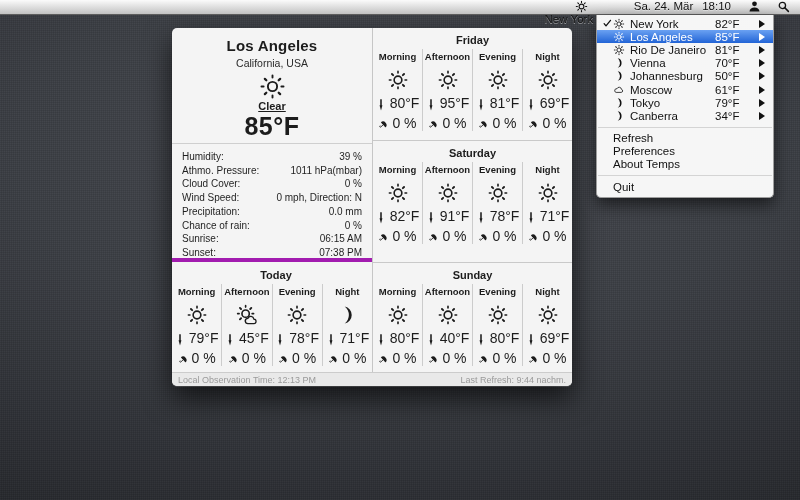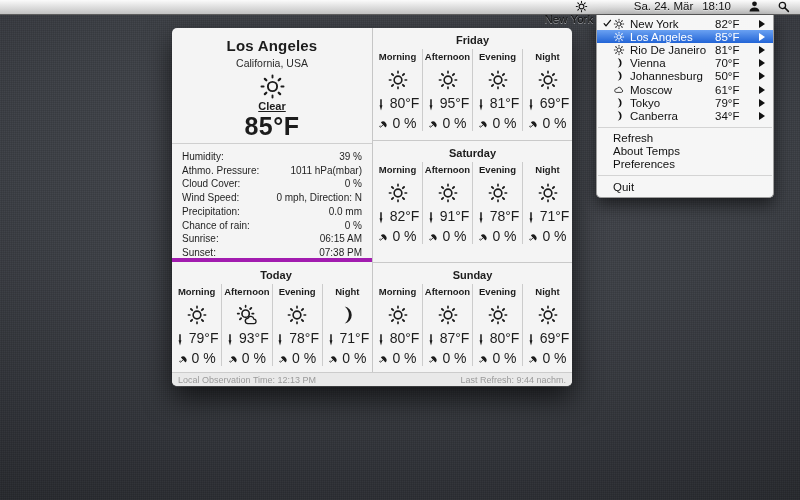--- a/index.html
+++ b/index.html
@@ -288,24 +288,24 @@
             </svg>
           </span>
         </div>
       </div>
     <div class="menu-sep"></div>
     <div id="menu-actions">
         <div class="menu-row menu-action">
           <span>Refresh</span>
         </div>
         <div class="menu-row menu-action">
+          <span>Preferences</span>
+        </div>
+        <div class="menu-row menu-action">
           <span>About Temps</span>
-        </div>
-        <div class="menu-row menu-action">
-          <span>Preferences</span>
         </div>
       </div>
     <div class="menu-sep"></div>
     <div class="menu-row menu-action" id="menu-quit">
       <span>Quit</span>
     </div>
   </div>
 
   <div id="card">
     <div id="card-body">
@@ -401,21 +401,21 @@
                       </g>
                       <path d="M13.2 21.4h6a2.5 2.5 0 0 0 .3-5 3.4 3.4 0 0 0-6.5-.8 2.9 2.9 0 0 0 .2 5.8z" fill="#f4f4f4" stroke="currentColor" stroke-width="1.4"></path>
                     </svg></div>
                   <div class="frow">
                     <span class="g-icon">
                       <svg viewBox="0 0 14 20">
                         <path d="M7 1.5v10" stroke="currentColor" stroke-width="2.6" stroke-linecap="round" fill="none"></path>
                         <path d="M4.6 10.5L7 19.2 9.4 10.5z" fill="currentColor"></path>
                       </svg>
                     </span>
-                    <span>93°F</span>
+                    <span>45°F</span>
                   </div>
                   <div class="frow">
                     <span class="g-icon">
                       <svg viewBox="0 0 24 24">
                         <g transform="rotate(48 12 12)">
                           <path d="M3.8 11.8a8.2 8.2 0 0 1 16.4 0c-1.35-1-2.75-1-4.1 0-1.35-1-2.75-1-4.1 0-1.35-1-2.75-1-4.1 0-1.35-1-2.75-1-4.1 0z" fill="currentColor"></path>
                           <path d="M12 11.8v7a1.7 1.7 0 0 1-3.4.2" fill="none" stroke="currentColor" stroke-width="1.9" stroke-linecap="round"></path>
                         </g>
                       </svg>
                     </span>
@@ -775,21 +775,21 @@
                       <path d="M5.4 5.4l1.3 1.3M17.3 17.3l1.3 1.3M18.6 5.4l-1.3 1.3M6.7 17.3l-1.3 1.3" stroke-width="2.1"></path>
                     </g>
                   </svg></div>
                 <div class="frow">
                   <span class="g-icon">
                     <svg viewBox="0 0 14 20">
                       <path d="M7 1.5v10" stroke="currentColor" stroke-width="2.6" stroke-linecap="round" fill="none"></path>
                       <path d="M4.6 10.5L7 19.2 9.4 10.5z" fill="currentColor"></path>
                     </svg>
                   </span>
-                  <span>87°F</span>
+                  <span>40°F</span>
                 </div>
                 <div class="frow">
                   <span class="g-icon">
                     <svg viewBox="0 0 24 24">
                       <g transform="rotate(48 12 12)">
                         <path d="M3.8 11.8a8.2 8.2 0 0 1 16.4 0c-1.35-1-2.75-1-4.1 0-1.35-1-2.75-1-4.1 0-1.35-1-2.75-1-4.1 0-1.35-1-2.75-1-4.1 0z" fill="currentColor"></path>
                         <path d="M12 11.8v7a1.7 1.7 0 0 1-3.4.2" fill="none" stroke="currentColor" stroke-width="1.9" stroke-linecap="round"></path>
                       </g>
                     </svg>
                   </span>

